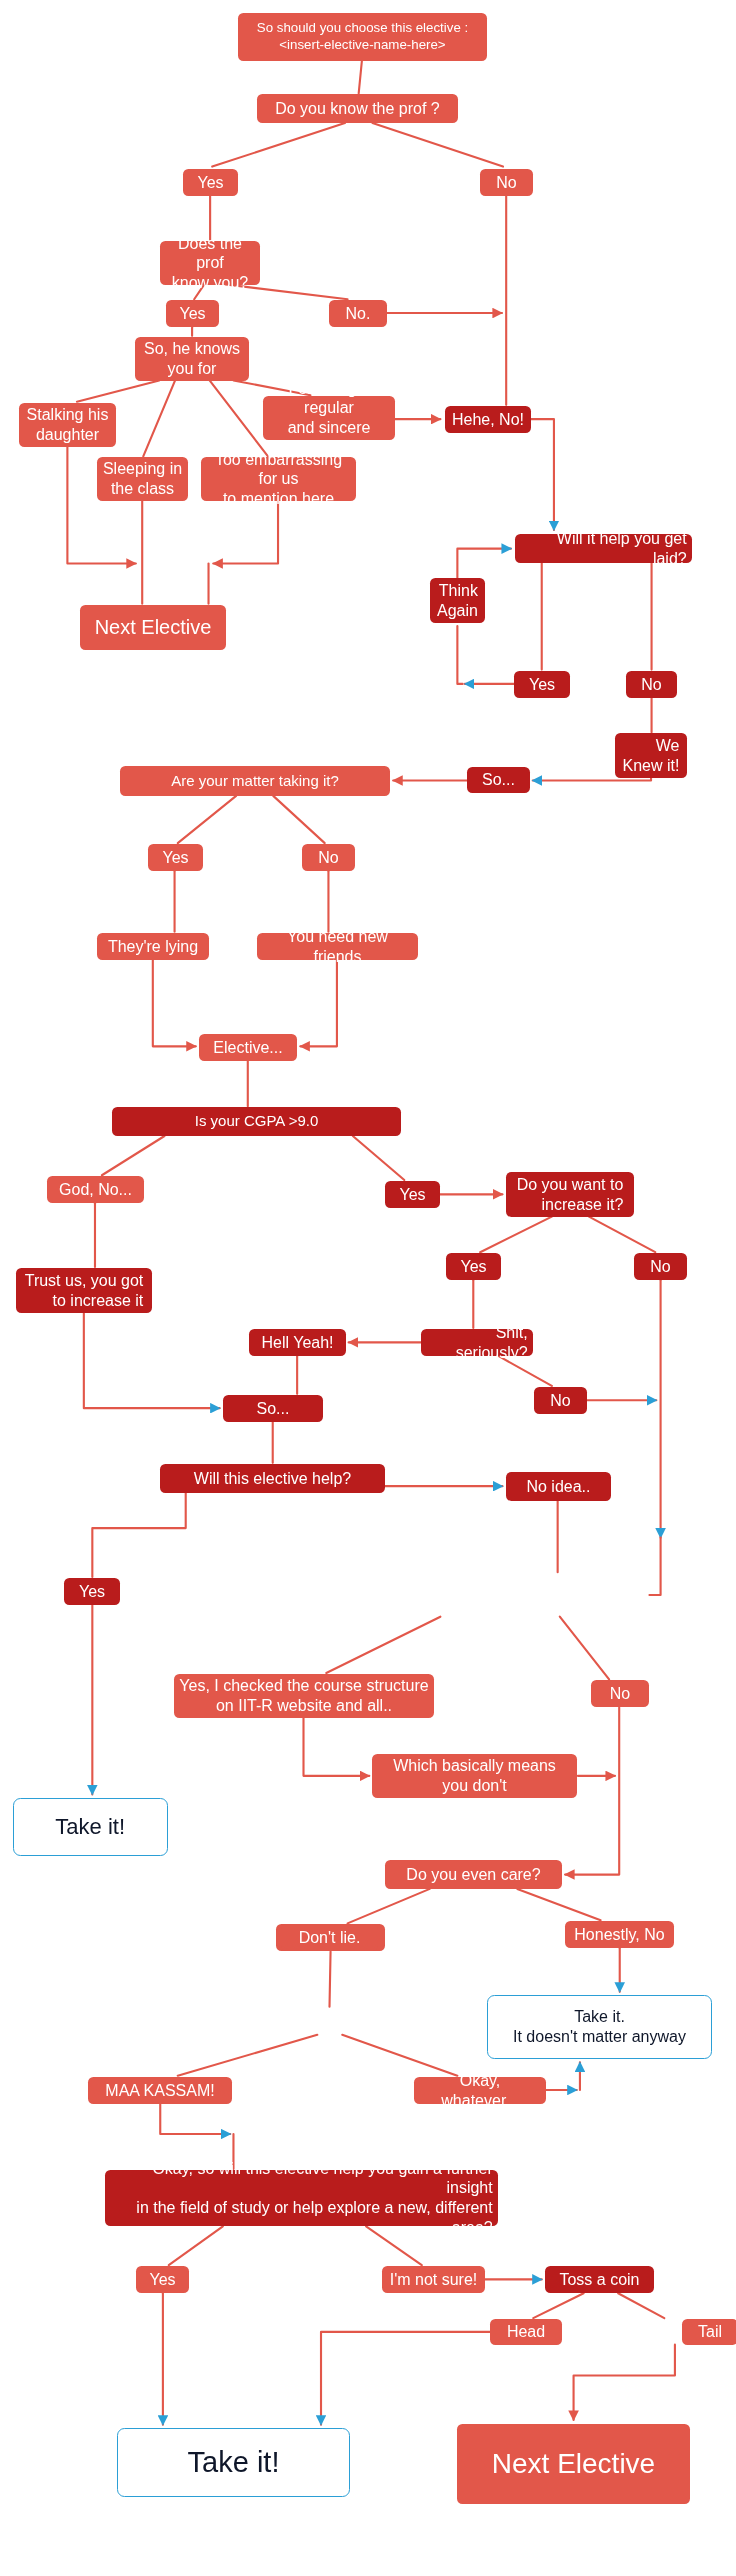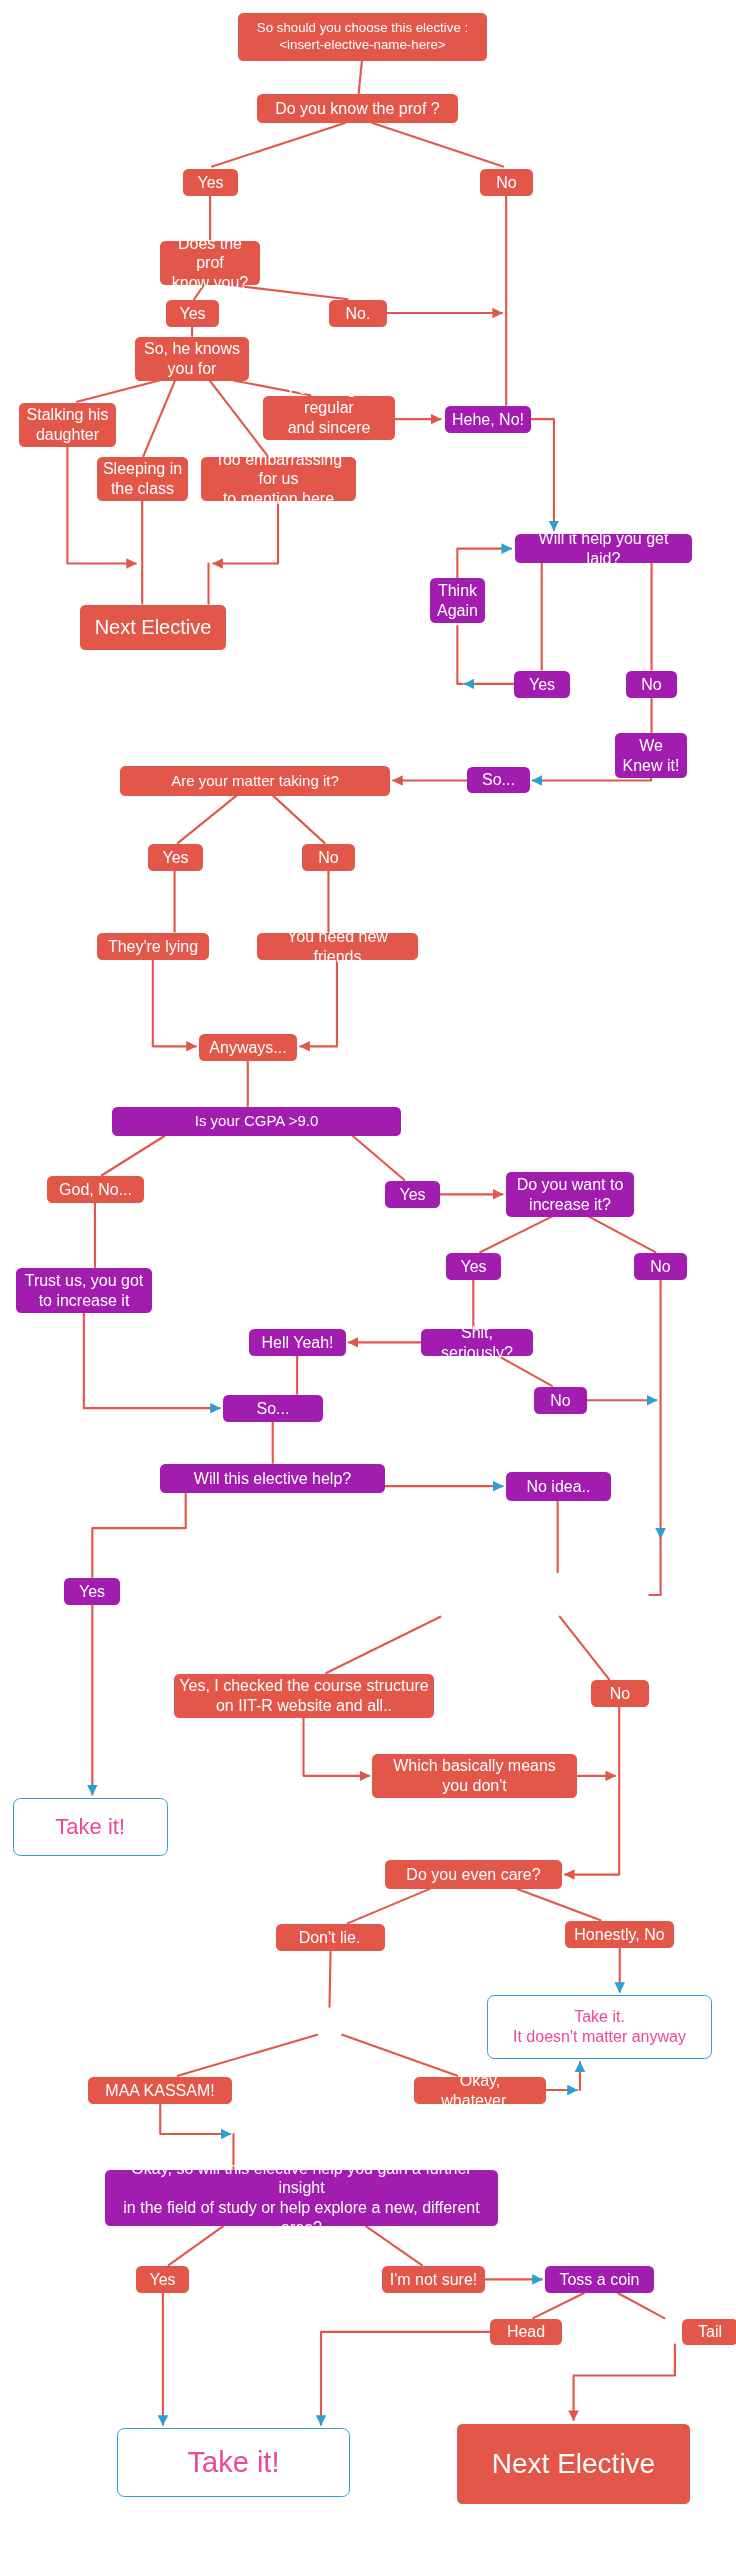--- a/index.html
+++ b/index.html
@@ -8,22 +8,22 @@
     font-family:"Liberation Sans","DejaVu Sans",sans-serif;overflow:hidden;
   }
   svg.wires{position:absolute;left:0;top:0;width:737px;height:2576px;}
   .wires polyline{fill:none;stroke:#e2574a;stroke-width:4;stroke-linejoin:round;stroke-linecap:round;}
   .node{
     position:absolute;display:flex;align-items:center;justify-content:center;
     text-align:center;border-radius:5.3px;color:#ffffff;font-size:16px;line-height:1.22;
     white-space:pre-line;box-sizing:border-box;padding:2.1px 5.3px;
   }
   .red{background:#e2574a;}
-  .blue{background:#a21caf;}
-  .outline{background:#ffffff;border:1.6px solid #2b9fd6;color:#ec4899;border-radius:7.4px;}
+  .blue{background:#b91c1c;text-align:right;}
+  .outline{background:#ffffff;border:1.6px solid #2b9fd6;color:#0f172a;border-radius:7.4px;}
   .t25{font-size:13.3px;}
   .t28{font-size:15px;}
   .t30{font-size:16px;}
   .t38{font-size:20px;}
   .t42{font-size:22px;}
   .t52{font-size:28px;}
   .t54{font-size:29px;}
 </style>
 </head>
 <body>
@@ -145,21 +145,21 @@
   <div class="node blue" style="left:514px;top:671px;width:56px;height:27px">Yes</div>
   <div class="node blue" style="left:626px;top:671px;width:51px;height:27px">No</div>
   <div class="node blue" style="left:615px;top:733px;width:72px;height:45px">We
 Knew it!</div>
   <div class="node blue" style="left:467px;top:767px;width:63px;height:25.5px">So...</div>
   <div class="node red t28" style="left:120px;top:766px;width:270px;height:30px">Are your matter taking it?</div>
   <div class="node red" style="left:148px;top:844px;width:55px;height:27px">Yes</div>
   <div class="node red" style="left:302px;top:844px;width:53px;height:27px">No</div>
   <div class="node red" style="left:97px;top:933px;width:112px;height:27px">They're lying</div>
   <div class="node red" style="left:257px;top:933px;width:161px;height:27px">You need new friends</div>
-  <div class="node red" style="left:199px;top:1034px;width:98px;height:27px">Anyways...</div>
+  <div class="node red" style="left:199px;top:1034px;width:98px;height:27px">Elective...</div>
   <div class="node blue t28" style="left:112px;top:1107px;width:289px;height:29px">Is your CGPA &gt;9.0</div>
   <div class="node red" style="left:47px;top:1176px;width:97px;height:27px">God, No...</div>
   <div class="node blue" style="left:385px;top:1181px;width:55px;height:27px">Yes</div>
   <div class="node blue" style="left:506px;top:1172px;width:128px;height:45px">Do you want to
 increase it?</div>
   <div class="node blue" style="left:16px;top:1268px;width:136px;height:45px">Trust us, you got
 to increase it</div>
   <div class="node blue" style="left:446px;top:1253px;width:55px;height:27px">Yes</div>
   <div class="node blue" style="left:634px;top:1253px;width:53px;height:27px">No</div>
   <div class="node blue" style="left:249px;top:1329px;width:97px;height:27px">Hell Yeah!</div>

